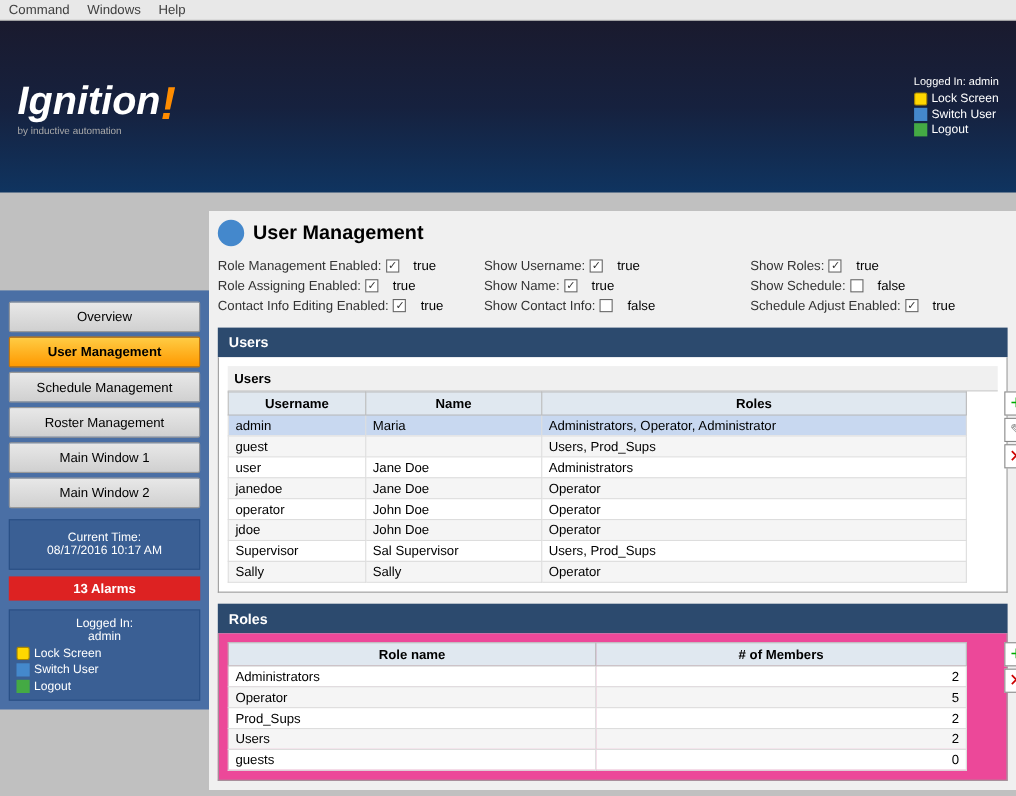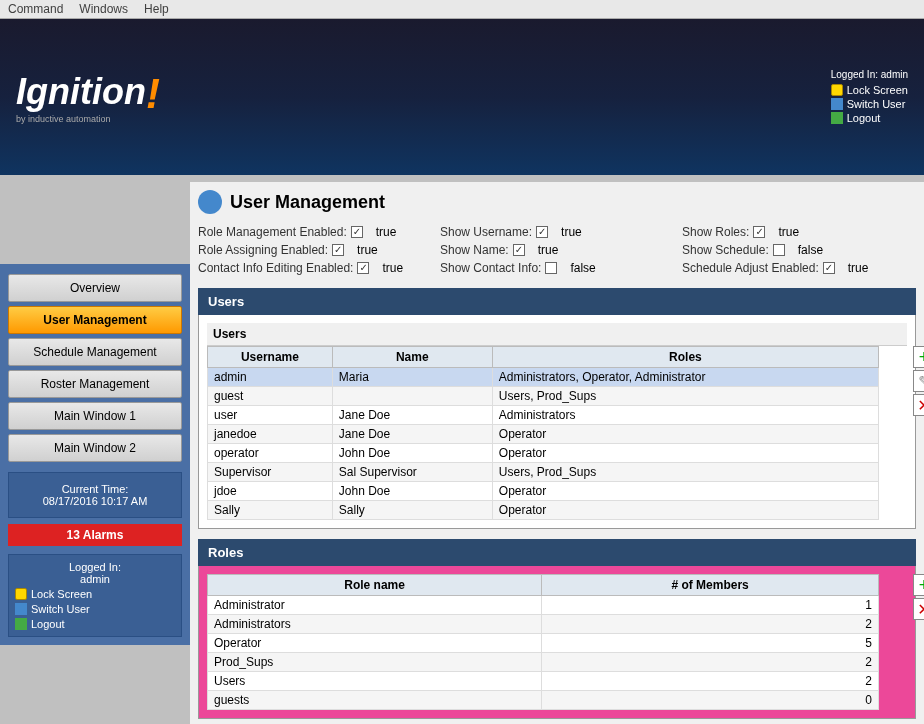--- a/index.html
+++ b/index.html
@@ -238,28 +238,28 @@
                 <td>janedoe</td>
                 <td>Jane Doe</td>
                 <td>Operator</td>
               </tr>
               <tr>
                 <td>operator</td>
                 <td>John Doe</td>
                 <td>Operator</td>
               </tr>
               <tr>
+                <td>jdoe</td>
+                <td>John Doe</td>
+                <td>Operator</td>
+              </tr>
+              <tr>
                 <td>Supervisor</td>
                 <td>Sal Supervisor</td>
                 <td>Users, Prod_Sups</td>
-              </tr>
-              <tr>
-                <td>jdoe</td>
-                <td>John Doe</td>
-                <td>Operator</td>
               </tr>
               <tr>
                 <td>Sally</td>
                 <td>Sally</td>
                 <td>Operator</td>
               </tr>
             </tbody>
         </table>
         <div class="action-btns">
           <div class="act-btn green">+</div>
@@ -273,24 +273,20 @@
     <div style="padding: 8px; background: #ec4899; border: 1px solid #999; border-top: none;">
       <div class="outer-table-wrap">
         <table>
           <thead>
             <tr>
               <th>Role name</th>
               <th># of Members</th>
             </tr>
           </thead>
           <tbody id="roles-tbody">
-          <tr>
-                <td>Administrator</td>
-                <td style="text-align: right;">1</td>
-              </tr>
               <tr>
                 <td>Administrators</td>
                 <td style="text-align: right;">2</td>
               </tr>
               <tr>
                 <td>Operator</td>
                 <td style="text-align: right;">5</td>
               </tr>
               <tr>
                 <td>Prod_Sups</td>

